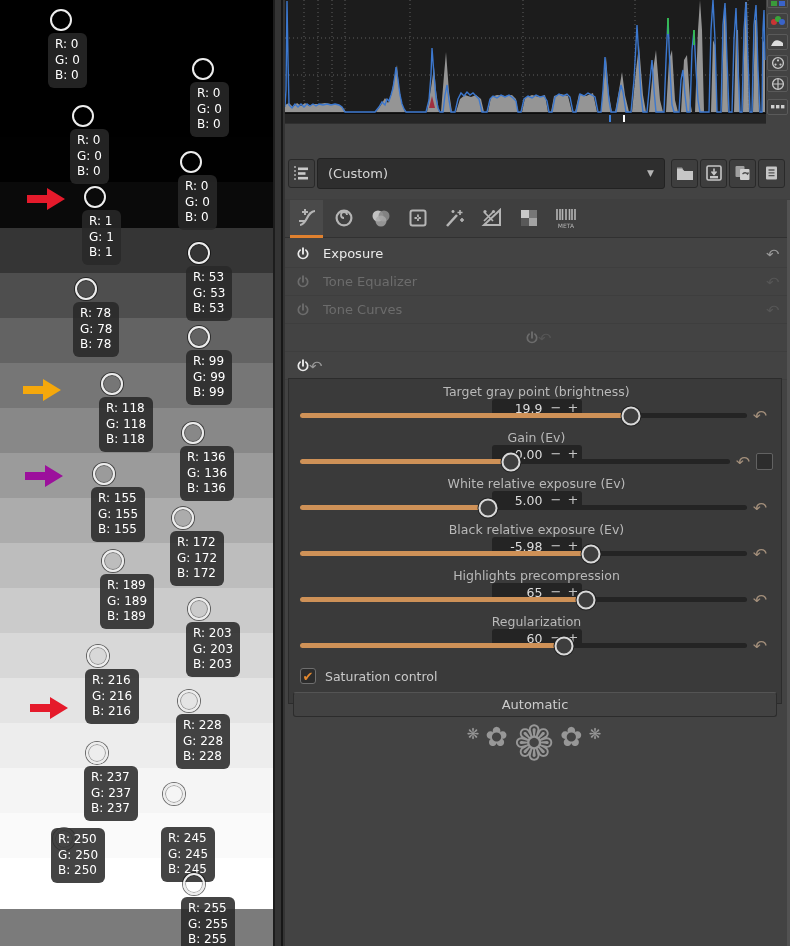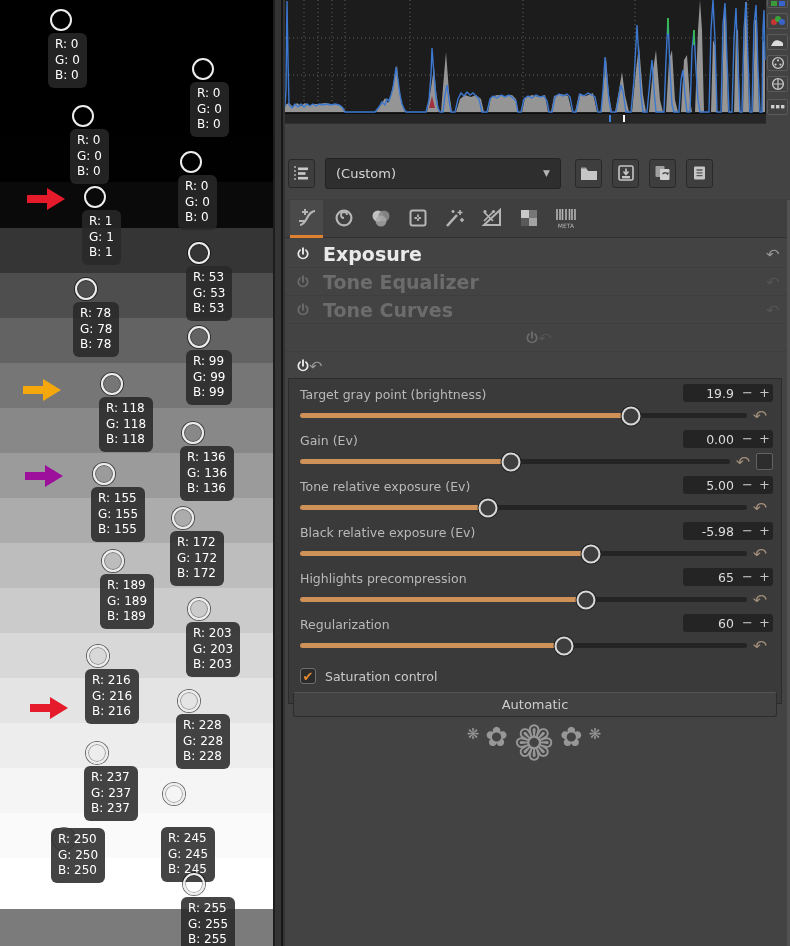--- a/index.html
+++ b/index.html
@@ -24,45 +24,45 @@
   .tick{position:absolute;top:1px;width:2px;height:7px;}
   #hist-btns{position:absolute;left:767px;top:0;width:22px;}
   .hbtn{width:21px;height:16px;background:#414141;border:1px solid #5a5a5a;border-radius:2px;
     margin-bottom:5px;display:flex;align-items:center;justify-content:center;overflow:hidden;box-sizing:border-box;}
   .hbtn.cut{height:8px;border-top:none;border-radius:0 0 2px 2px;}
   .hbtn.gap{margin-top:7px;}
   
   #pp-title-row{position:absolute;left:288px;top:134px;width:497px;display:flex;align-items:center;}
   #pp-title{font-size:13px;color:#c9c9c9;}
   #pp-title-row .rule{flex:1;height:1px;background:#5c5c5c;margin-left:8px;margin-top:2px;}
-  #pp-row{position:absolute;left:288px;top:156px;width:425px;height:34px;display:flex;align-items:center;gap:10px;}
+  #pp-row{position:absolute;left:288px;top:156px;width:497px;height:34px;display:flex;align-items:center;gap:2px;}
   .pbtn{width:27px;height:29px;background:#3e3e3e;border:1px solid #292929;border-radius:3px;
     display:flex;align-items:center;justify-content:center;flex:none;box-sizing:border-box;}
   #combo{flex:1;height:31px;background:#2e2e2e;border:1px solid #222;border-radius:3px;display:flex;
     align-items:center;padding:0 10px;color:#d6d6d6;font-size:13px;box-sizing:border-box;margin-right:4px;}
   #combo .caret{margin-left:auto;color:#b5b5b5;font-size:9px;}
   
   #tabs{position:absolute;left:285px;top:199px;width:505px;height:39px;background:#3f3f3f;
     border-bottom:1px solid #313131;display:flex;align-items:flex-start;padding-left:3px;box-sizing:border-box;}
   .tab{width:33px;height:35px;margin:1px 2px 0 2px;display:flex;align-items:center;justify-content:center;
     border-bottom:3px solid transparent;box-sizing:content-box;color:#b5b5b5;}
   .tab.sel{background:#4a4a4a;border-bottom-color:#e0812f;}
   
   #sections{position:absolute;left:285px;top:240px;width:505px;}
   .sec{height:27px;display:flex;align-items:center;padding:0 11px;border-bottom:1px solid rgba(0,0,0,.07);}
   .sec .pow{width:14px;height:14px;flex:none;}
-  .sec .lbl{flex:1;margin-left:13px;font-size:19px;font-weight:bold;}
+  .sec .lbl{flex:1;margin-left:13px;font-size:13px;font-weight:normal;}
   .sec .undo{font-size:14px;transform:scaleX(1.15);}
   .sec.on{color:#eaeaea;} .sec.on .undo{color:#9a9a9a;}
   .sec.off{color:#6c6c6c;justify-content:center;} .sec.off .undo{color:#565656;}
   
   #ltm{position:absolute;left:288px;top:378px;width:494px;height:326px;background:#3a3a3a;
     border:1px solid #2c2c2c;box-sizing:border-box;padding-top:3px;}
   .srow{height:44px;padding:2px 8px 0 11px;}
-  .sl-top{display:flex;justify-content:space-between;align-items:flex-end;height:18px;}
+  .sl-top{display:flex;justify-content:space-between;align-items:center;height:18px;flex-direction:column;}
   .sl-label{font-size:12.5px;color:#b9b9b9;}
   .spin{display:flex;align-items:center;background:#242424;border-radius:3px;height:18px;}
   .spin-val{min-width:46px;text-align:right;color:#dcdcdc;font-size:12.5px;padding:0 5px;}
   .spin-btn{width:17px;text-align:center;color:#c5c5c5;font-size:13px;line-height:18px;}
   .sl-bottom{display:flex;align-items:center;height:23px;margin-top:2px;}
   .track{flex:1;height:5px;background:#242424;border-radius:3px;position:relative;}
   .fill{position:absolute;left:0;top:0;bottom:0;background:#ce9157;border-radius:3px;}
   .knob{position:absolute;top:50%;width:19px;height:19px;border-radius:50%;background:#3e3e3e;
     border:2px solid #d9d9d9;box-sizing:border-box;transform:translate(-50%,-50%);box-shadow:0 0 0 1px #222;}
   .reset{width:26px;text-align:center;color:#a38f7b;font-size:15px;transform:scaleX(1.15);}
@@ -484,21 +484,21 @@
       <div class="track">
         <div class="fill" style="width: 49%;"></div>
         <div class="knob" style="left: 49%;"></div>
       </div>
       <span class="reset">↶</span>
       <span class="autobox"></span>
     </div>
   </div>
         <div class="srow">
     <div class="sl-top">
-      <span class="sl-label">Tone relative exposure (Ev)</span>
+      <span class="sl-label">White relative exposure (Ev)</span>
       <span class="spin">
         <span class="spin-val">5.00</span>
         <span class="spin-btn">−</span>
         <span class="spin-btn">+</span>
       </span>
     </div>
     <div class="sl-bottom">
       <div class="track">
         <div class="fill" style="width: 42%;"></div>
         <div class="knob" style="left: 42%;"></div>

